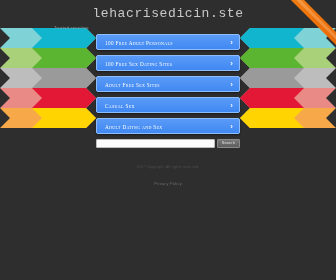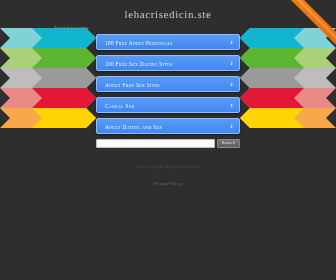--- a/index.html
+++ b/index.html
@@ -91,22 +91,22 @@
   .content {
     position:absolute;
     left:0; top:0;
     width:336px;
     z-index:20;
     text-align:center;
   }
 
   .site-title {
     margin-top:9px;
-    font-family:Liberation Serif, serif;
-    font-size:11px;
+    font-family:Liberation Mono, monospace;
+    font-size:13px;
     letter-spacing:.6px;
     color:#c9c9c9;
     line-height:10px;
   }
 
   .trusted-label {
     margin-top:6px;
     margin-left:-46px;
     font-family:"Liberation Sans", sans-serif;
     font-size:4px;

